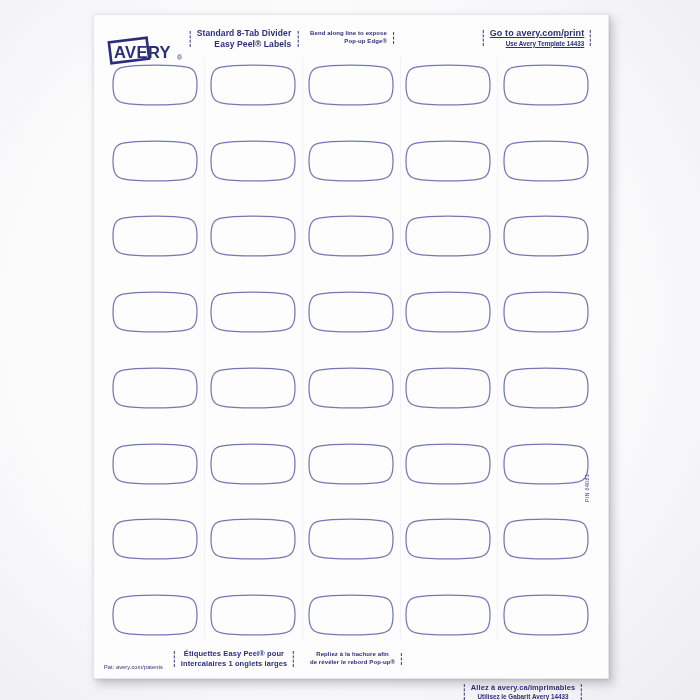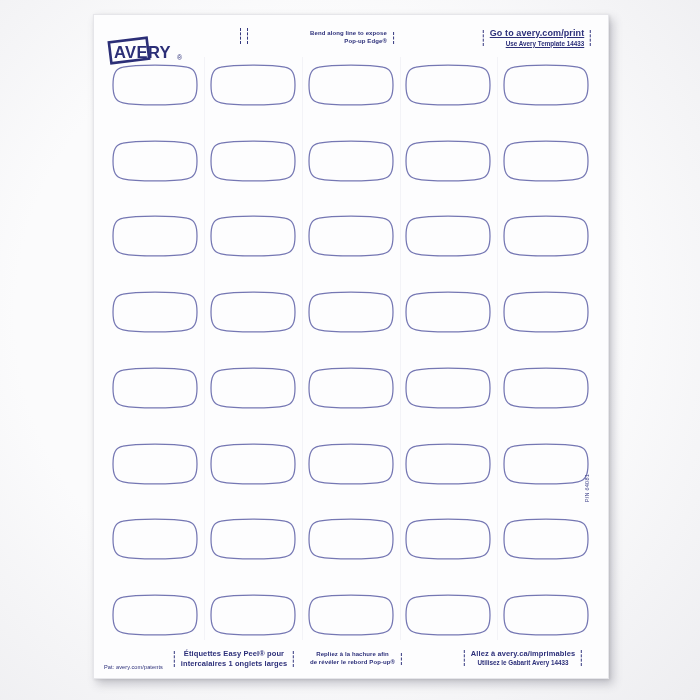--- a/index.html
+++ b/index.html
@@ -72,20 +72,24 @@
     <div class="logo">
       <svg width="82" height="30" viewBox="0 0 82 30">
         <rect x="3" y="5" width="38" height="21" fill="none" stroke="#2b2e77" stroke-width="2.6" transform="rotate(-7 22 15.5)"></rect>
         <text x="7" y="22.5" font-family="Liberation Sans, sans-serif" font-size="16.5" font-weight="bold" fill="#2b2e77" letter-spacing="0.4">AVERY</text>
         <text x="70" y="25" font-family="Liberation Sans, sans-serif" font-size="7" fill="#2b2e77">®</text>
       </svg>
     </div>
 
     <div class="block" style="left:150px;top:13px;">
       <span class="vdash"></span>
+      <span class="txt r t-bold-lg">
+        <div>Standard 8-Tab Divider</div>
+        <div>Easy Peel® Labels</div>
+      </span>
       <span class="vdash"></span>
     </div>
 
     <div class="block" style="left:258px;top:15px;">
       <span class="txt r t-small">
         <div>Bend along line to expose</div>
         <div>Pop-up Edge®</div>
       </span>
       <span class="vdash sm"></span>
     </div>
@@ -314,21 +318,21 @@
     </div>
 
     <div class="block" style="left:262px;top:636px;">
       <span class="txt c t-small">
         <div>Repliez à la hachure afin</div>
         <div>de révéler le rebord Pop-up®</div>
       </span>
       <span class="vdash sm"></span>
     </div>
 
-    <div class="block" style="left:429px;top:634px;">
+    <div class="block" style="left:429px;top:668px;">
       <span class="vdash"></span>
       <span class="txt c">
         <div class="t-bold-md">Allez à avery.ca/imprimables</div>
         <div class="t-sub">Utilisez le Gabarit Avery 14433</div>
       </span>
       <span class="vdash"></span>
     </div>
 
     <div class="pat-note">Pat: avery.com/patents</div>
   </div>

